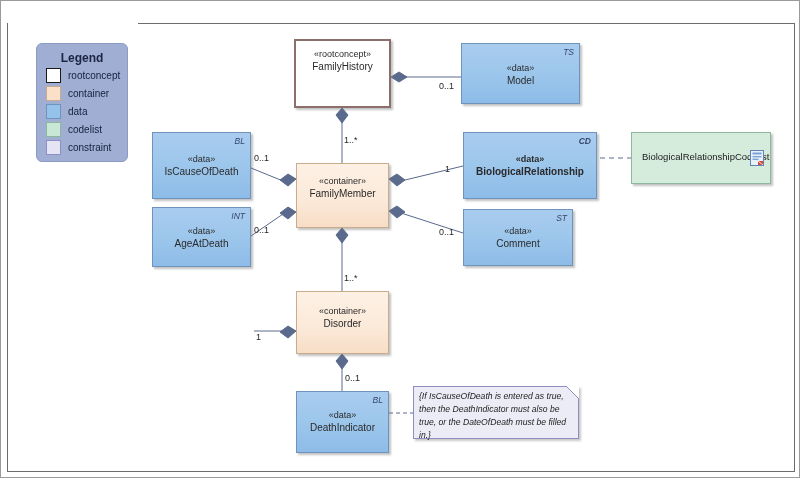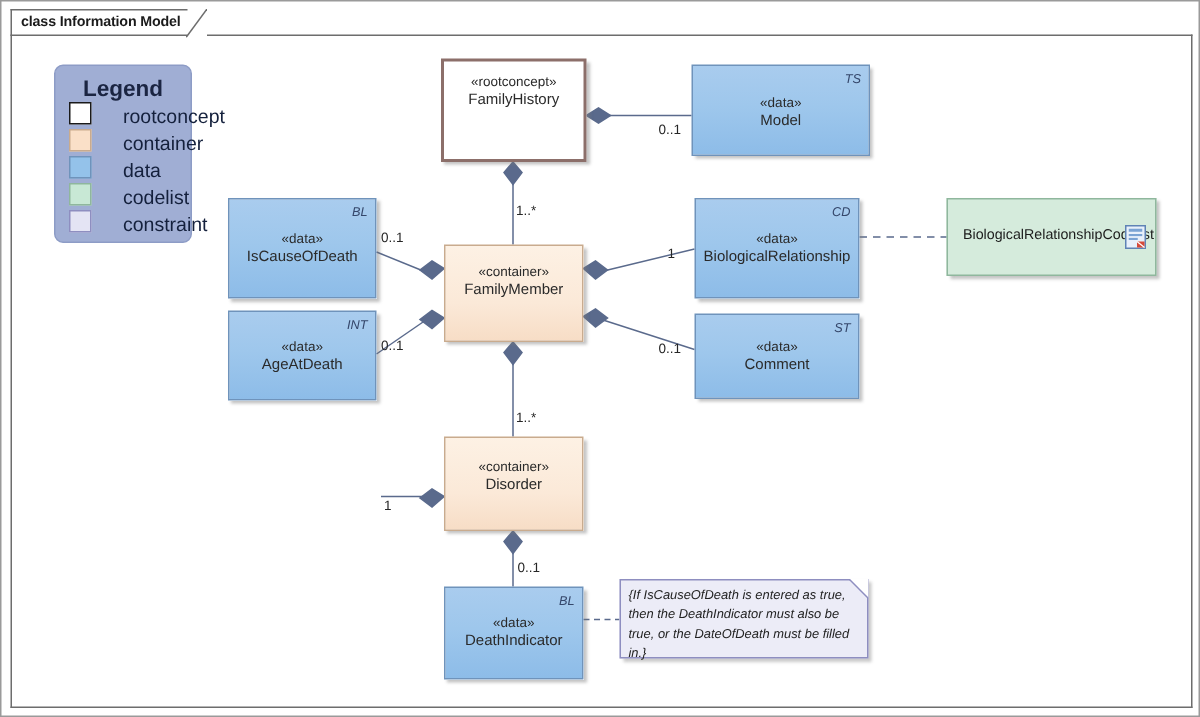--- a/index.html
+++ b/index.html
@@ -135,42 +135,42 @@
     border: 1px solid #8d9cc6;
     border-radius: 6px;
     box-sizing: border-box;
   }
   #legend .legend-title {
     position: absolute;
     left: 0;
     right: 0;
     top: 7px;
     text-align: center;
-    font-size: 15px;
+    font-size: 12px;
     font-weight: bold;
     color: #1b2542;
   }
   #legend .legend-row {
     position: absolute;
     left: 9px;
     height: 16px;
   }
   #legend .sw {
     position: absolute;
     left: 0;
     top: 0;
     width: 15px;
     height: 15px;
     box-sizing: border-box;
   }
   #legend .lbl {
     position: absolute;
-    left: 36px;
+    left: 22px;
     top: 2px;
-    font-size: 13px;
+    font-size: 10px;
     color: #14203c;
     white-space: nowrap;
   }
 
   
   #note {
     position: absolute;
     left: 412px;
     top: 385px;
     width: 166px;
@@ -225,26 +225,20 @@
     white-space: nowrap;
   }
 </style>
 </head>
 <body>
 
 <div id="canvas">
 
   <div id="frame-body"></div>
   <div id="frame-top-rest"></div>
-  <div id="frame-tab">
-    <span class="tab-label">class Information Model</span>
-    <svg class="tab-slant" viewBox="0 0 14 19">
-      <path d="M0,19 L14,0" stroke="#6d6d6d" stroke-width="1" fill="none"></path>
-    </svg>
-  </div>
 
   <svg id="links">
     <defs>
       <marker id="arrowOpen" markerWidth="10" markerHeight="10" refX="9" refY="3.2" orient="auto" markerUnits="userSpaceOnUse">
         <path d="M1,0.6 L9,3.2 L1,5.8" fill="none" stroke="#5a6a8c" stroke-width="1"></path>
       </marker>
     </defs>
     <g stroke="#5a6a8c" stroke-width="1" fill="none">
 
       <path d="M460,76 L405,76 L398,72"></path>
@@ -342,21 +336,21 @@
     <span class="tag">INT</span>
     <span class="stereo" style="top:18px">«data»</span>
     <span class="nname" style="top:30px">AgeAtDeath</span>
   </div>
 
   <div class="node n-container" style="left:295px;top:162px;width:93px;height:65px;">
     <span class="stereo" style="top:12px">«container»</span>
     <span class="nname" style="top:24px">FamilyMember</span>
   </div>
 
-  <div class="node n-data" style="left:462px;top:131px;width:110px;height:67px;">
+  <div class="node n-data" style="left:462px;top:131px;width:134px;height:67px;font-weight:bold;">
     <span class="tag">CD</span>
     <span class="stereo" style="top:21px">«data»</span>
     <span class="nname" style="top:33px">BiologicalRelationship</span>
   </div>
 
   <div class="node n-data" style="left:462px;top:208px;width:110px;height:57px;text-decoration:underline;">
     <span class="tag">ST</span>
     <span class="stereo" style="top:16px">«data»</span>
     <span class="nname" style="top:28px">Comment</span>
   </div>

